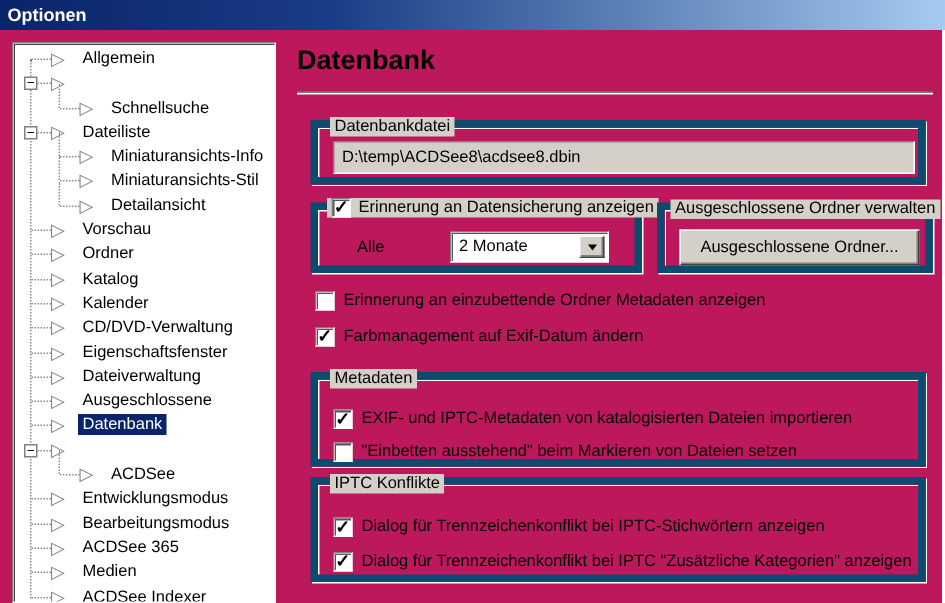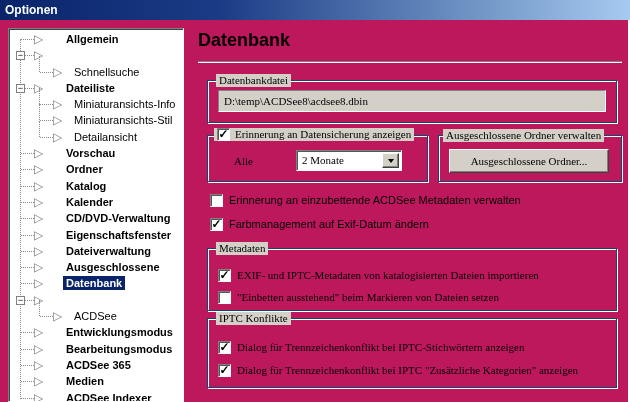--- a/index.html
+++ b/index.html
@@ -28,34 +28,34 @@
   .trow .dots { position:absolute; top:8px; border-top:1px dotted #8a8a8a; }
   .trow.d0 .dots { left:12px; width:13px; }
   .trow.d1 .dots { left:31px; width:13px; }
   .trow.d1::before { content:""; position:absolute; left:30px; top:-8px; height:16px;
     border-left:1px dotted #8a8a8a; }
   .trow.d1.glast::before { height:16px; }
   .tri { position:absolute; top:1px; color:#808080; font-size:12px; line-height:14px; }
   .trow.d0 .tri { left:25px; }
   .trow.d1 .tri { left:44px; }
   .lab { position:absolute; top:1px; padding:1px 3px; white-space:nowrap; line-height:12px; }
-  .trow.d0 .lab { left:54px;font-weight:bold; }
+  .trow.d0 .lab { left:43px; }
   .trow.d1 .lab { left:62px; }
   .trow.sel .lab { background:#0a246a; color:#fff; }
   .expander { position:absolute; left:7px; top:4px; width:9px; height:9px;
     background:#fff; border:1px solid #808080; font-size:9px; line-height:7px;
     text-align:center; color:#000; z-index:2; }
 
   
   .page-title { position:absolute; left:198px; top:30px; font-size:18px; font-weight:bold; }
   .sep { position:absolute; left:198px; top:61px; width:424px; height:0;
     border-top:1px solid #808080; box-shadow:0 1px 0 #fff; }
 
-  .group { position:absolute; border:1px solid #0c4a6e;
-    box-shadow:1px 1px 0 #fff, inset 1px 1px 0 #fff;font-family:Liberation Serif, serif; }
+  .group { position:absolute; border:5px solid #0c4a6e;
+    box-shadow:1px 1px 0 #fff, inset 1px 1px 0 #fff; }
   .legend { position:absolute; top:-7px; left:8px; background:#d4d0c8;
     padding:0 3px; white-space:nowrap; line-height:13px; }
 
   .g-file   { left:207px; top:80px;  width:410px; height:43px; }
   .g-backup { left:207px; top:135px; width:221px; height:47px; }
   .g-excl   { left:438px; top:135px; width:184px; height:47px; }
   .g-meta   { left:207px; top:248px; width:410px; height:63px; }
   .g-iptc   { left:207px; top:318px; width:410px; height:70px; }
 
   .field {
@@ -247,21 +247,21 @@
     </div>
   </div>
 
   <div class="group g-excl">
     <span class="legend" style="left:4px;">Ausgeschlossene Ordner verwalten</span>
     <div class="btn">Ausgeschlossene Ordner...</div>
   </div>
 
   <div class="cbrow abs" style="left:210px; top:193px;">
     <span class="cb"></span>
-    <span class="cblab">Erinnerung an einzubettende ACDSee Metadaten verwalten</span>
+    <span class="cblab">Erinnerung an einzubettende Ordner Metadaten anzeigen</span>
   </div>
   <div class="cbrow abs" style="left:210px; top:217px;">
     <span class="cb checked">✓</span>
     <span class="cblab">Farbmanagement auf Exif-Datum ändern</span>
   </div>
 
   <div class="group g-meta">
     <span class="legend">Metadaten</span>
     <div>
         <div class="cbrow">

